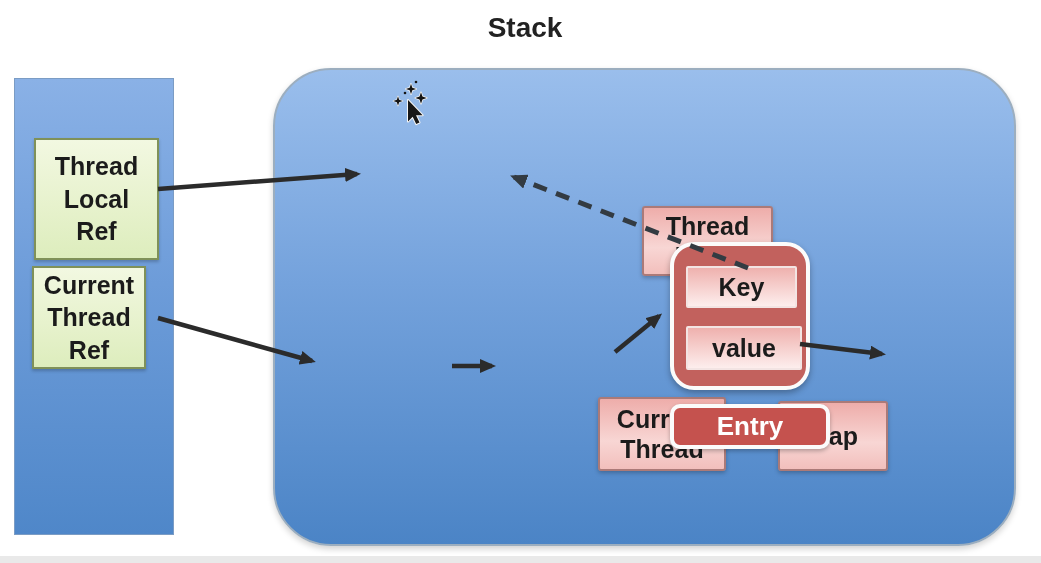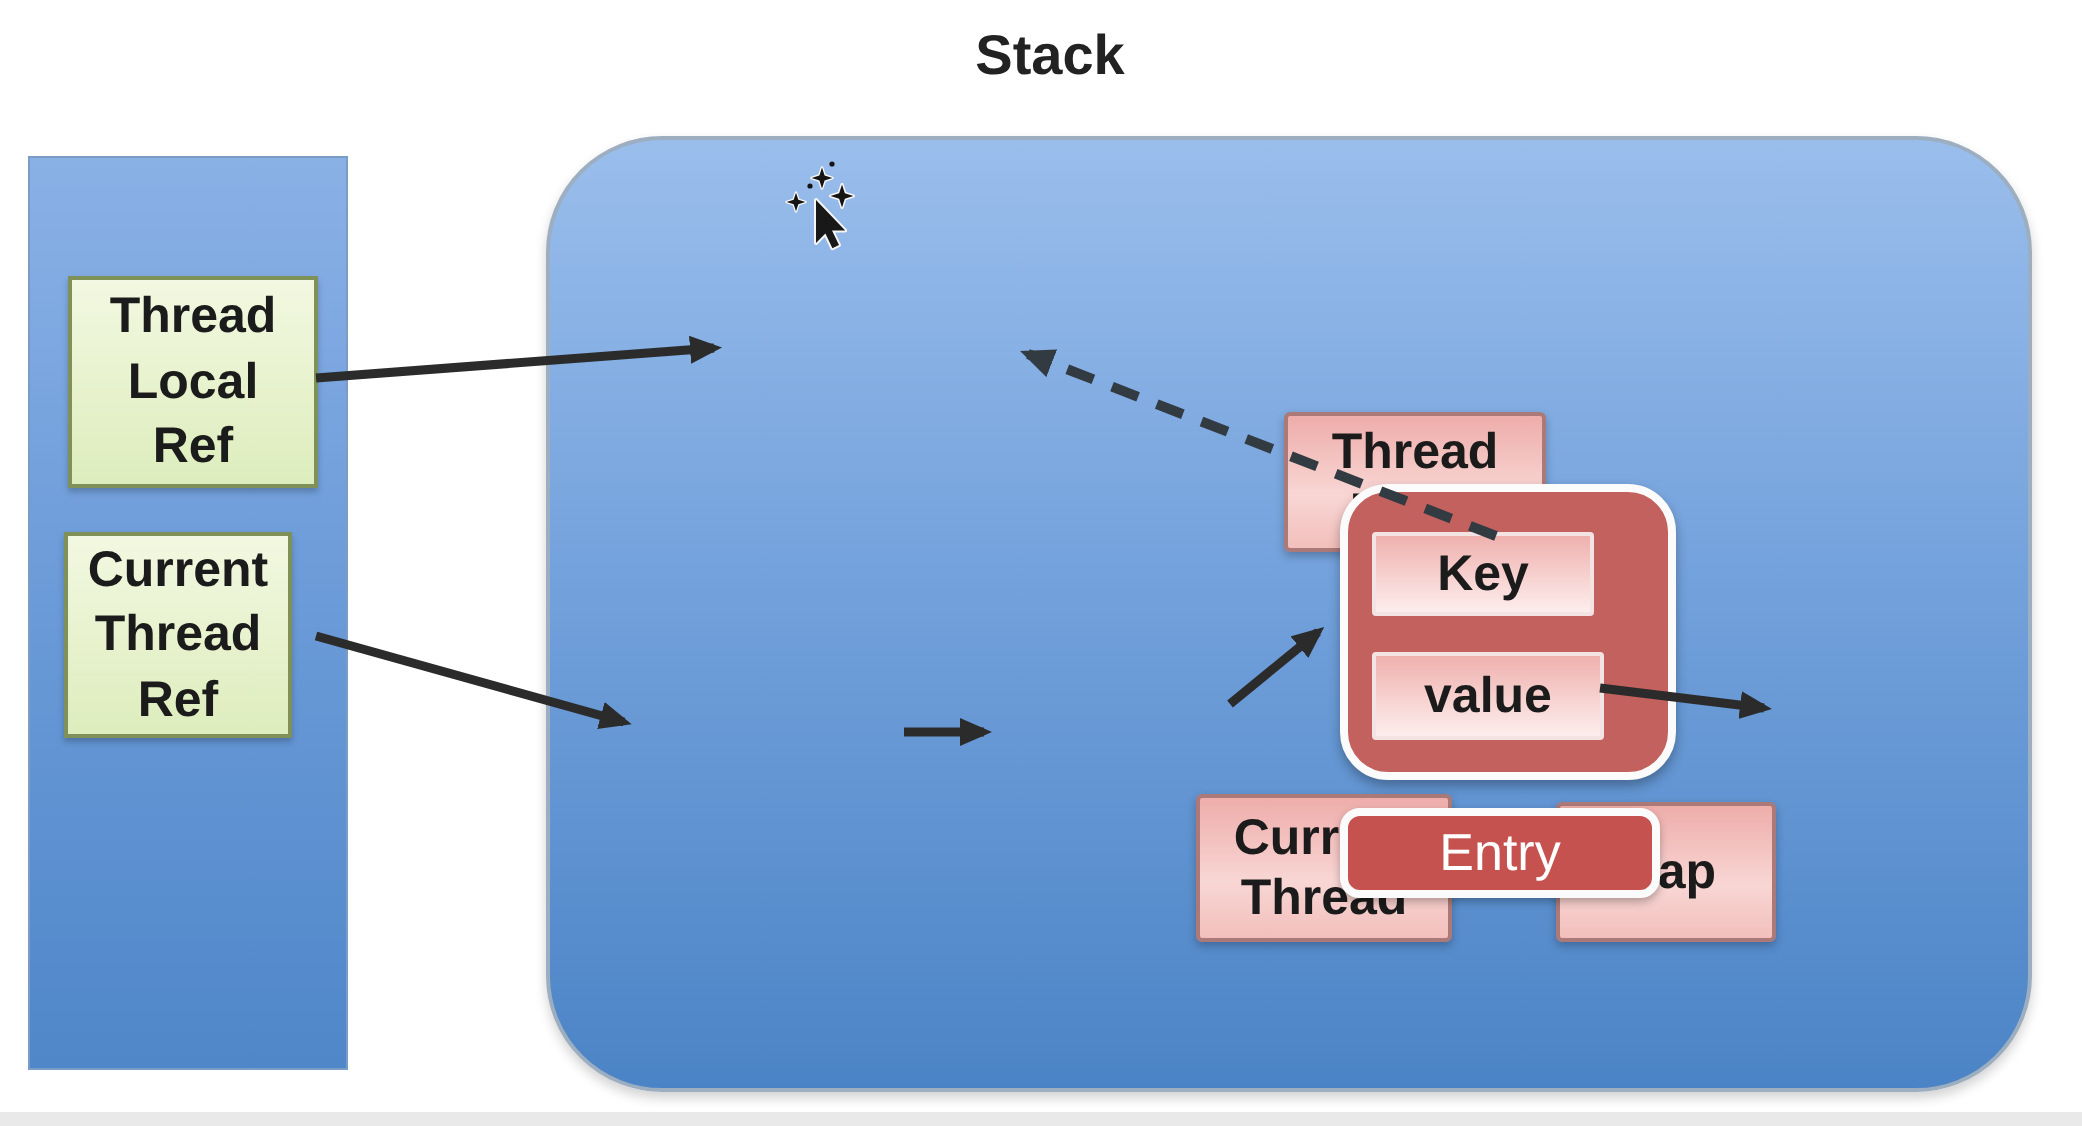--- a/index.html
+++ b/index.html
@@ -66,27 +66,27 @@
     border: 2px solid #ab7a78;
     border-radius: 3px;
     font-size: 25px;
     line-height: 1.22;
     box-shadow: 0 2px 4px rgba(0,0,0,0.25);
   }
   .node-thread-local    { left: 367px; top: 136px; width: 131px; height: 70px; padding: 0 8px; }
   .node-current-thread  { left: 323px; top: 327px; width: 128px; height: 74px; padding: 0 8px; }
   .node-map             { left: 503px; top: 331px; width: 110px; height: 70px; }
 
-  .green-thread-local-ref   { left: 19px; top: 59px;  width: 125px; height: 106px; padding: 0 6px; }
+  .green-thread-local-ref   { left: 19px; top: 59px;  width: 125px; height: 122px; padding: 0 6px; }
   .green-current-thread-ref { left: 17px; top: 187px; width: 114px; height: 103px; padding: 0 6px; }
 
   .entry-container {
     position: absolute;
     left: 395px; top: 172px;
-    width: 168px; height: 148px;
+    width: 140px; height: 148px;
     background: #c2615d;
     border: 4px solid #fbfbfb;
     border-radius: 24px;
     box-sizing: border-box;
     box-shadow: 0 3px 6px rgba(0,0,0,0.3);
     z-index: 3;
   }
   .kv-node {
     position: absolute;
     display: flex;
@@ -110,21 +110,21 @@
     width: 160px; height: 45px;
     display: flex;
     align-items: center;
     justify-content: center;
     box-sizing: border-box;
     background: #c5524e;
     border: 4px solid #fbfbfb;
     border-radius: 10px;
     color: #ffffff;
     font-size: 26px;
-    font-weight: normal;
+    font-weight: bold;
     box-shadow: 0 2px 4px rgba(0,0,0,0.28);
     z-index: 3;
   }
 
   .arrows-layer {
     position: absolute;
     left: 0; top: 0;
     width: 1041px; height: 563px;
     z-index: 5;
     pointer-events: none;

